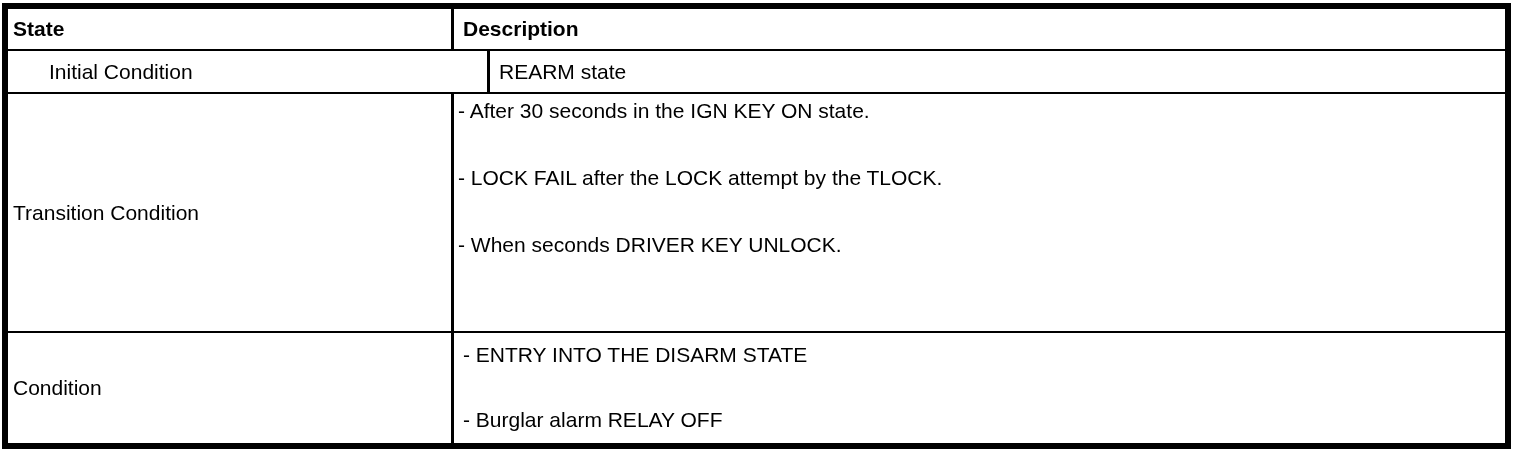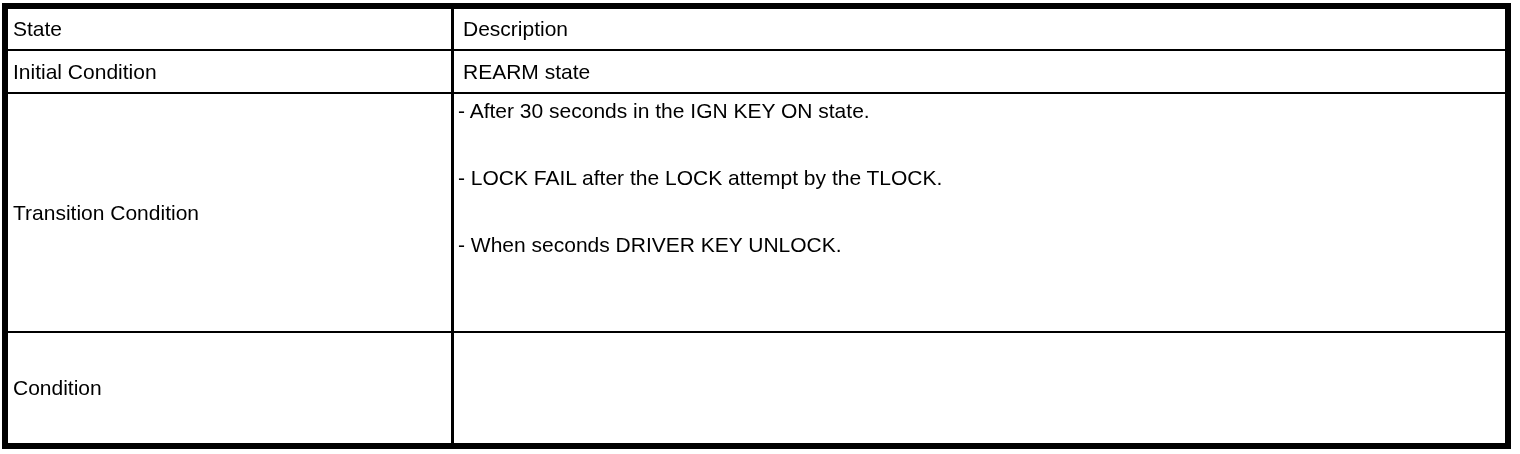--- a/index.html
+++ b/index.html
@@ -18,22 +18,22 @@
     width: 1509px;
     border: 6px solid #000000;
     background: #ffffff;
   }
   .t-row {
     display: grid;
     grid-template-columns: 446px 1fr;
     overflow: hidden;
   }
   .t-row:not(:last-child) { border-bottom: 2px solid #000000; }
-  .row-header    { height: 40px; }
-  .row-initial   { height: 41px; }
+  .row-header    { height: 40px; font-weight: bold; }
+  .row-initial   { height: 41px; padding-left: 36px; }
   .row-transition{ height: 237px; }
   .row-operating { height: 110px; }
   .cell {
     box-sizing: border-box;
     overflow: hidden;
     font-size: 21px;
     line-height: 24px;
     white-space: nowrap;
   }
   .col1 { border-right: 3px solid #000000; }
@@ -71,15 +71,19 @@
     <div class="cell col1 v-center">Transition Condition</div>
     <div class="cell desc-list">
       <div class="line">- After 30 seconds in the IGN KEY ON state.</div>
       <div class="line">- LOCK FAIL after the LOCK attempt by the TLOCK.</div>
       <div class="line">- When seconds DRIVER KEY UNLOCK.</div>
     </div>
   </div>
 
   <div class="t-row row-operating">
     <div class="cell col1 v-center">Condition</div>
+    <div class="cell desc-list-2">
+      <div class="line">- ENTRY INTO THE DISARM STATE</div>
+      <div class="line">- Burglar alarm RELAY OFF</div>
+    </div>
   </div>
 
 </div>
 
 </body></html>

